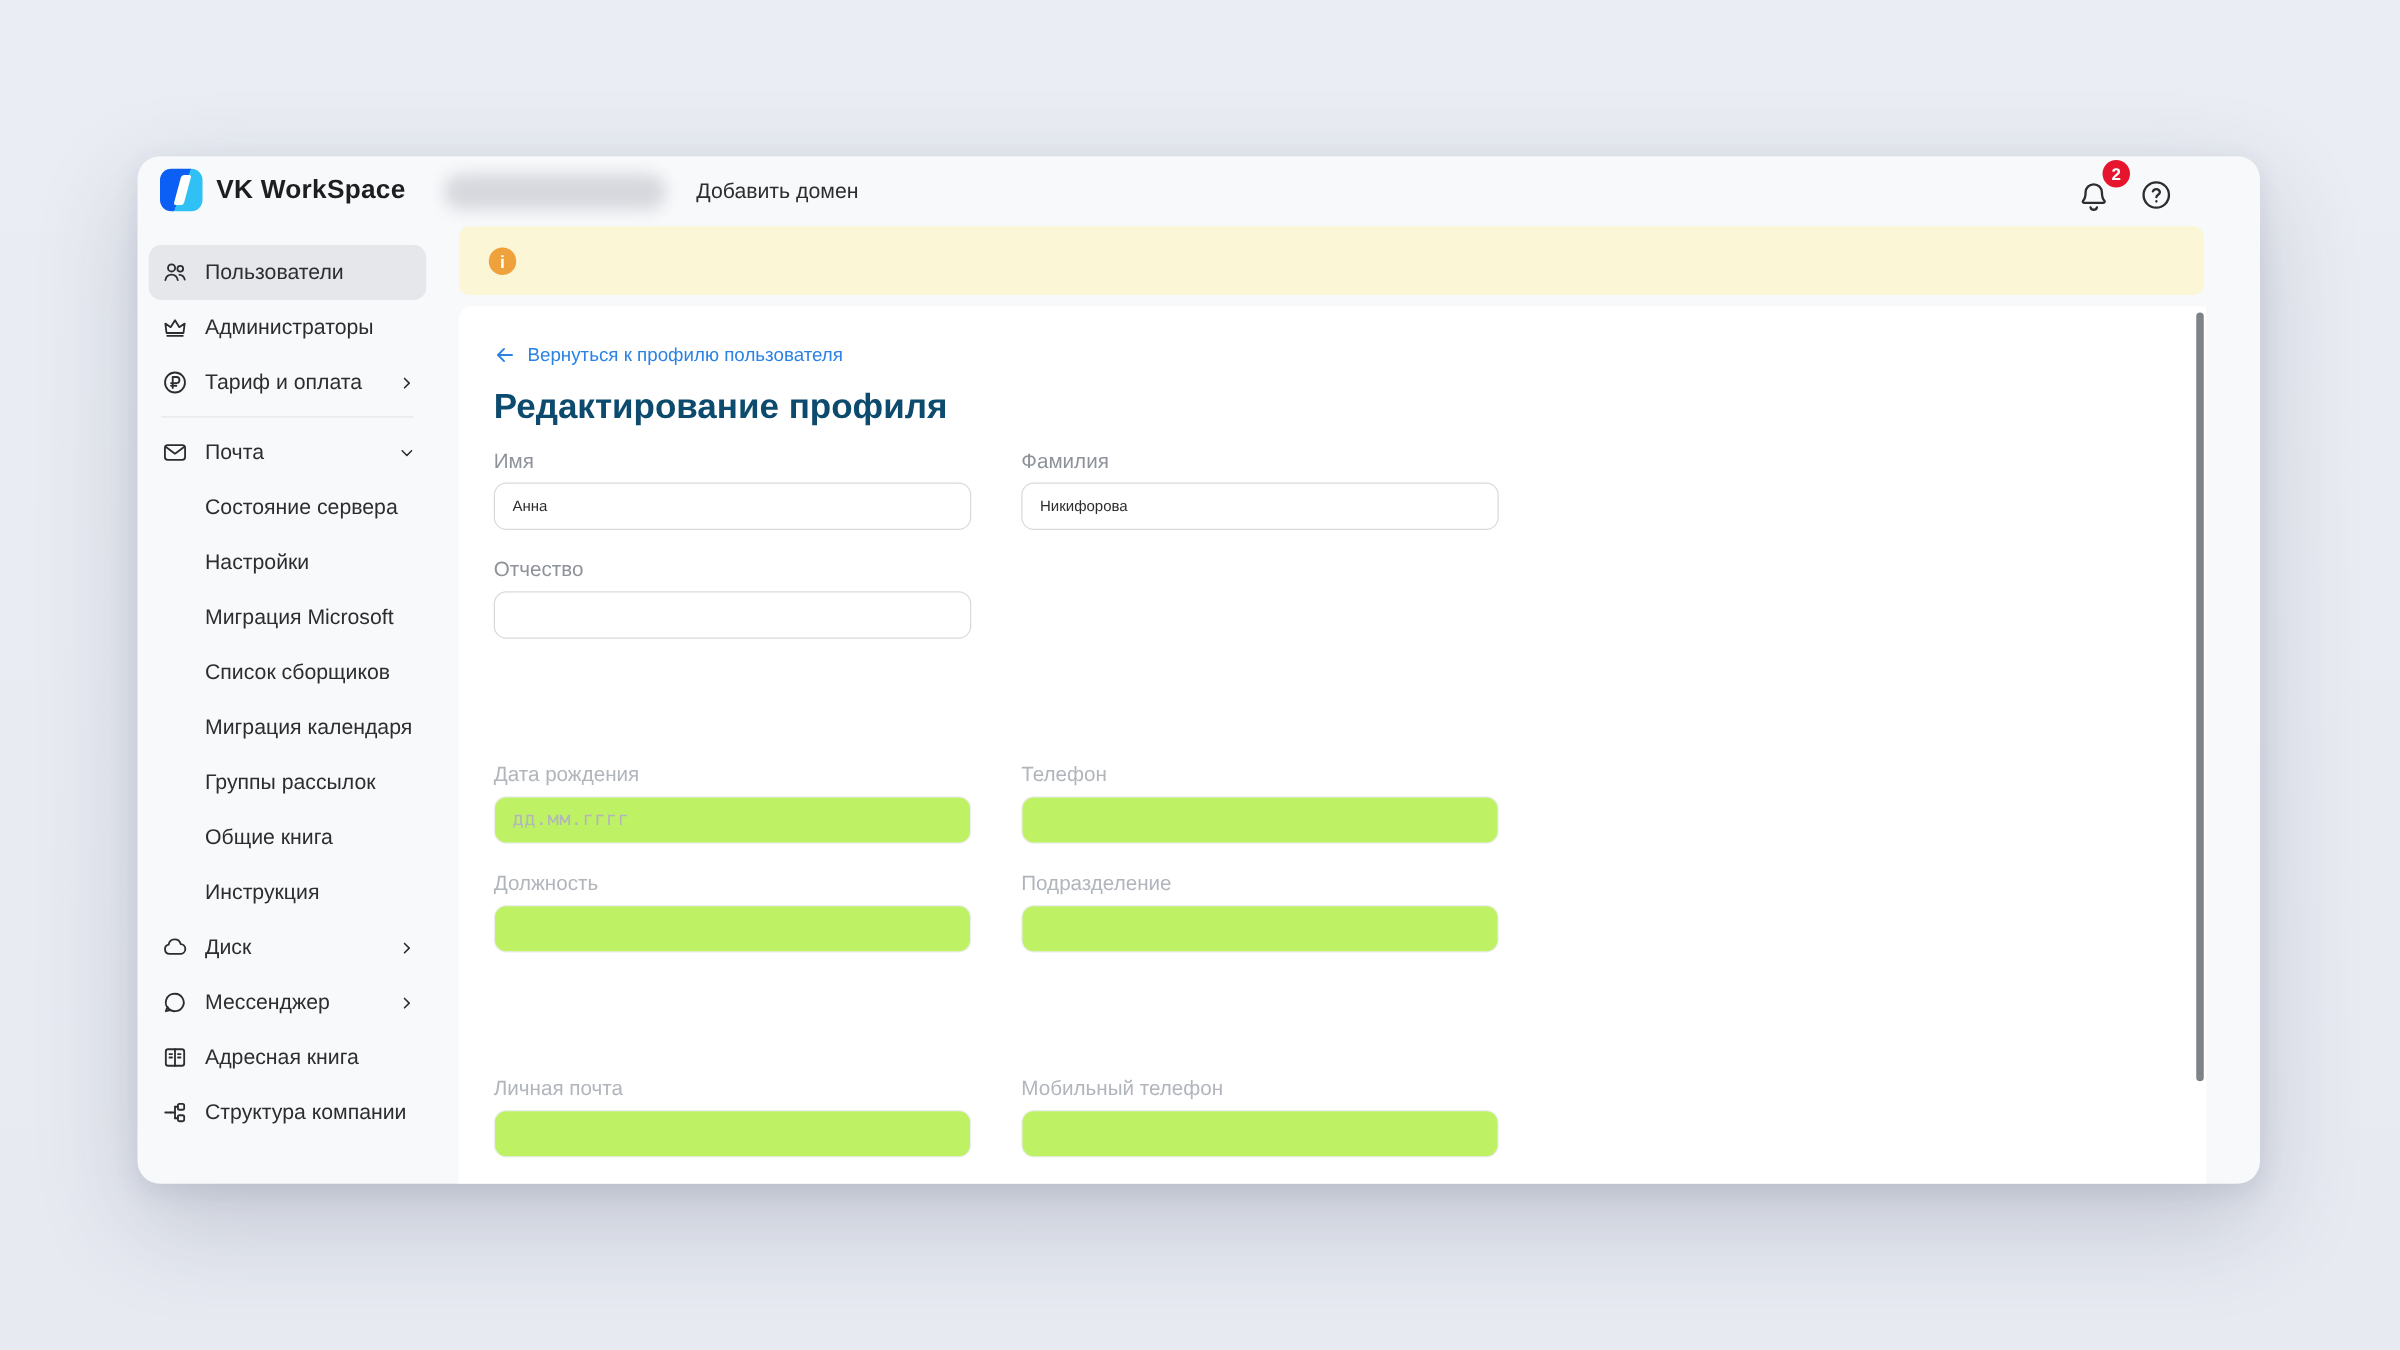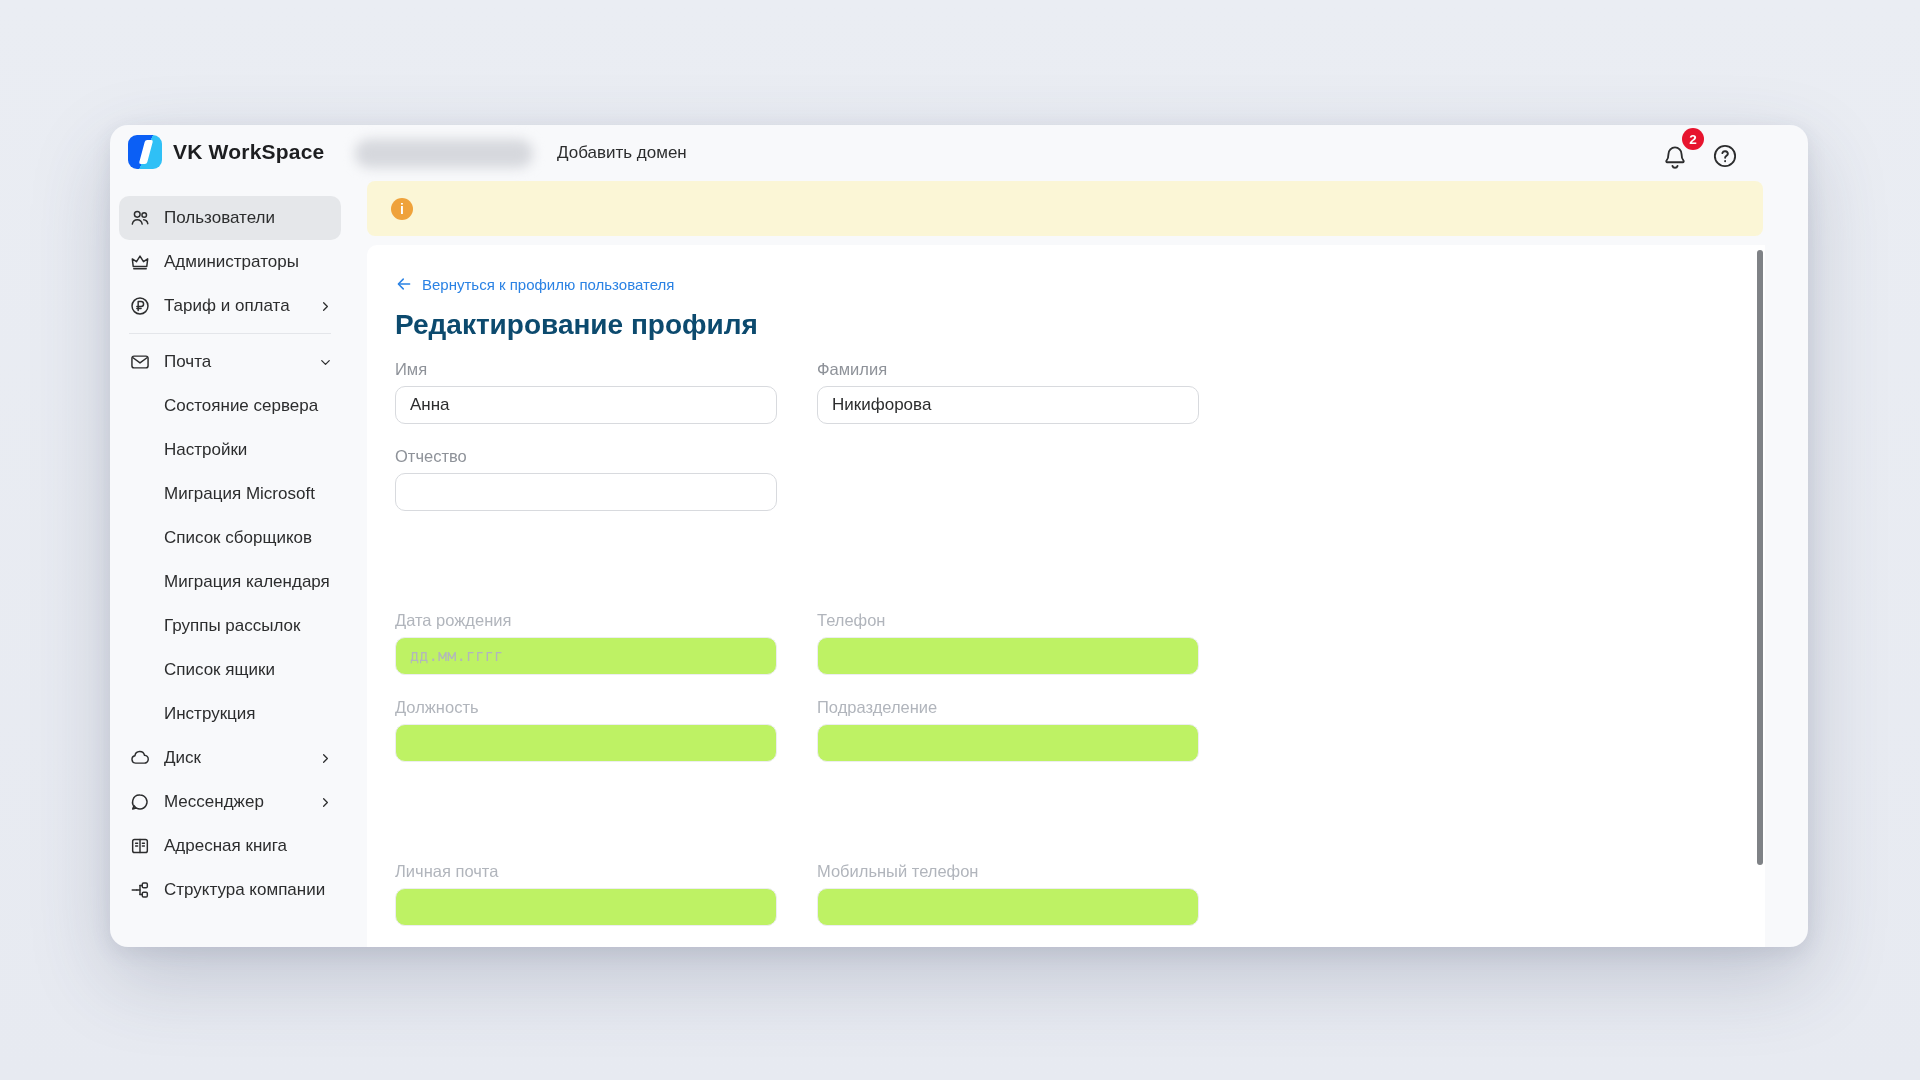--- a/index.html
+++ b/index.html
@@ -65,21 +65,21 @@
           color:#2a82e4; font-size:15px; cursor:pointer; }
   .back svg { width:18px; height:18px; }
   .page-title { position:absolute; left:28px; top:64px; font-size:28px; font-weight:700; color:#0c4a6e; }
 
   .form { position:absolute; left:28px; top:115px; width:792px; }
   .group + .group { margin-top:100px; }
   .row { display:grid; grid-template-columns:382px 382px; column-gap:40px; }
   .row + .row { margin-top:23px; }
   .field label { display:block; font-size:16.5px; color:#8e9299; margin-bottom:7px; }
   .field input { width:100%; height:38px; border:1px solid #d8dade; border-radius:10px;
-          padding:0 14px; font-size:17px; color:#2c2d2e; background:#fff; outline:none;
+          padding:0 14px; font-size:12px; color:#2c2d2e; background:#fff; outline:none;
           font-family:"Liberation Sans", sans-serif; }
   .field.disabled label { color:#b1b5bc; }
   .field.disabled input { background:#bef264; border-color:#ecedf0; }
   .field input::placeholder { color:#b2b6bc; font-size:15px;
           font-family:"DejaVu Sans Mono", monospace; letter-spacing:.3px; }
 
   .sb-right { position:absolute; left:1647px; top:125px; width:6px; height:615px;
           background:#7f8286; border-radius:3px; }
 
   .icon-stroke { fill:none; stroke:currentColor; stroke-width:1.6; stroke-linecap:round; stroke-linejoin:round; }
@@ -177,21 +177,21 @@
       <div class="nav-row nav-sub">
           <span>Список сборщиков</span>
         </div>
       <div class="nav-row nav-sub">
           <span>Миграция календаря</span>
         </div>
       <div class="nav-row nav-sub">
           <span>Группы рассылок</span>
         </div>
       <div class="nav-row nav-sub">
-          <span>Список ящики</span>
+          <span>Общие книга</span>
         </div>
       <div class="nav-row nav-sub">
           <span>Инструкция</span>
         </div>
 
       <div class="nav-row">
         <span class="nav-icon">
             <svg viewBox="0 0 24 24" class="icon-stroke">
               <path d="M7.2 17.6a4.1 4.1 0 0 1-.7-8.1 5.3 5.3 0 0 1 10.4-.5 3.8 3.8 0 0 1-.4 8.6z"></path>
             </svg>

